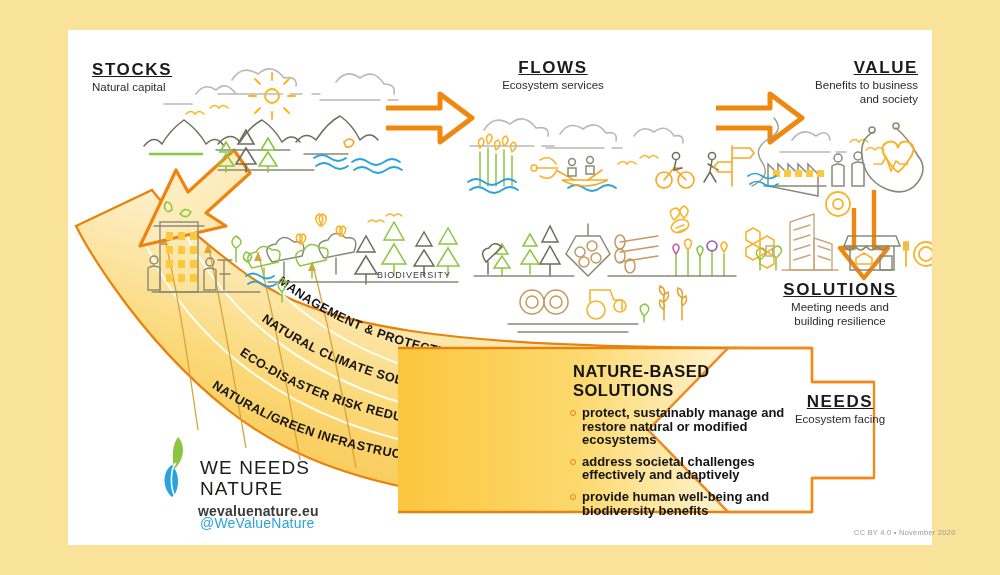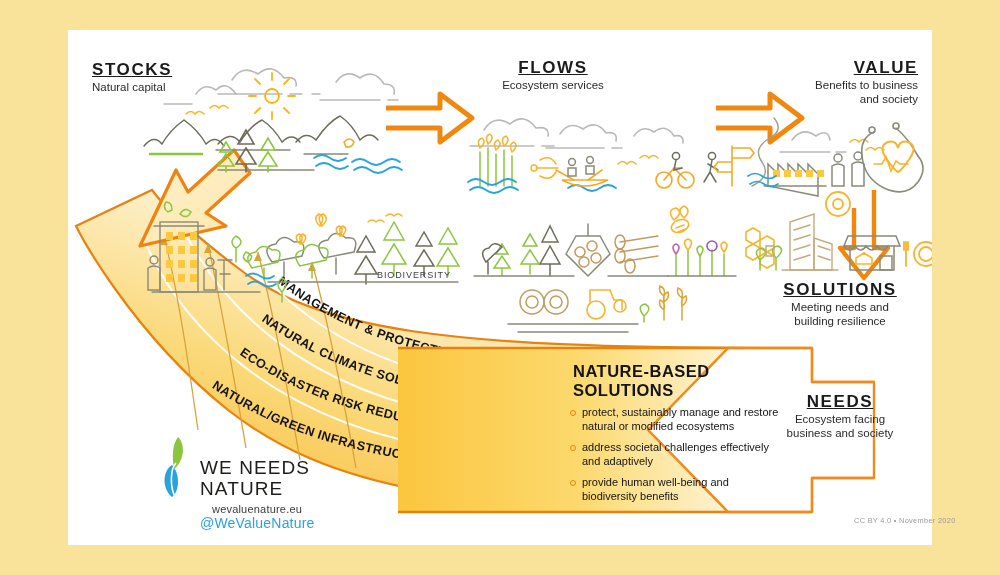--- a/index.html
+++ b/index.html
@@ -36,44 +36,44 @@
     position:absolute;left:75px;top:14px;width:205px;
     font-size:16.5px;font-weight:bold;line-height:19px;
     letter-spacing:.5px;color:#141414;
   }
   #nbsList{
     position:absolute;left:72px;top:58px;width:215px;
     margin:0;padding:0;list-style:none;
   }
   #nbsList li{
     position:relative;padding-left:12px;margin-bottom:8px;
-    font-size:11px;font-weight:normal;line-height:13.6px;color:#141414;
+    font-size:13px;font-weight:bold;line-height:13.6px;color:#141414;
   }
   #nbsList li:before{
     content:"";position:absolute;left:0;top:4px;
     width:4px;height:4px;border:1.3px solid #E8820C;border-radius:50%;
   }
 
   
   #logo{position:absolute;left:90px;top:405px;width:200px;}
   #logoName{
     position:absolute;left:42px;top:22px;
     font-size:19px;line-height:21px;letter-spacing:1.1px;color:#1d1d1b;
   }
   #logoUrl{
-    position:absolute;left:54px;top:68px;
-    font-size:11px;color:#3a3a3a;letter-spacing:.2px;
+    position:absolute;left:40px;top:68px;
+    font-size:14px;color:#3a3a3a;letter-spacing:.2px;font-weight:bold;
   }
   #logoTw{
     position:absolute;left:42px;top:80px;
     font-size:14px;color:#29A3DC;letter-spacing:.2px;
   }
 
   #credit{
-    position:absolute;left:786px;top:486px;
+    position:absolute;left:786px;top:498px;
     font-size:7.4px;color:#9a9a9a;letter-spacing:.3px;white-space:nowrap;
   }
 
   #bioLabel{
     position:absolute;left:309px;top:240px;
     font-size:9px;letter-spacing:.9px;color:#3d3d3d;font-weight:500;
   }
 
   svg{display:block;}
   .abs{position:absolute;left:0;top:0;}
@@ -585,21 +585,20 @@
 
     <div class="hd center" style="left:680px;top:250px;width:184px;">
       <div class="ttl">SOLUTIONS</div>
       <div class="sub">Meeting needs and</div>
       <div class="sub" style="margin-top:0;">building resilience</div>
     </div>
 
     <div class="hd center" style="left:680px;top:362px;width:184px;">
       <div class="ttl">NEEDS</div>
       <div class="sub">Ecosystem facing</div>
-      <div class="sub" style="margin-top:0;">business and society</div>
     </div>
 
     <div id="bioLabel">BIODIVERSITY</div>
 
     <div id="nbsBlock">
       <div id="nbsTitle">
         <span>NATURE-BASED</span><br>
         <span>SOLUTIONS</span>
       </div>
       <ul id="nbsList">

